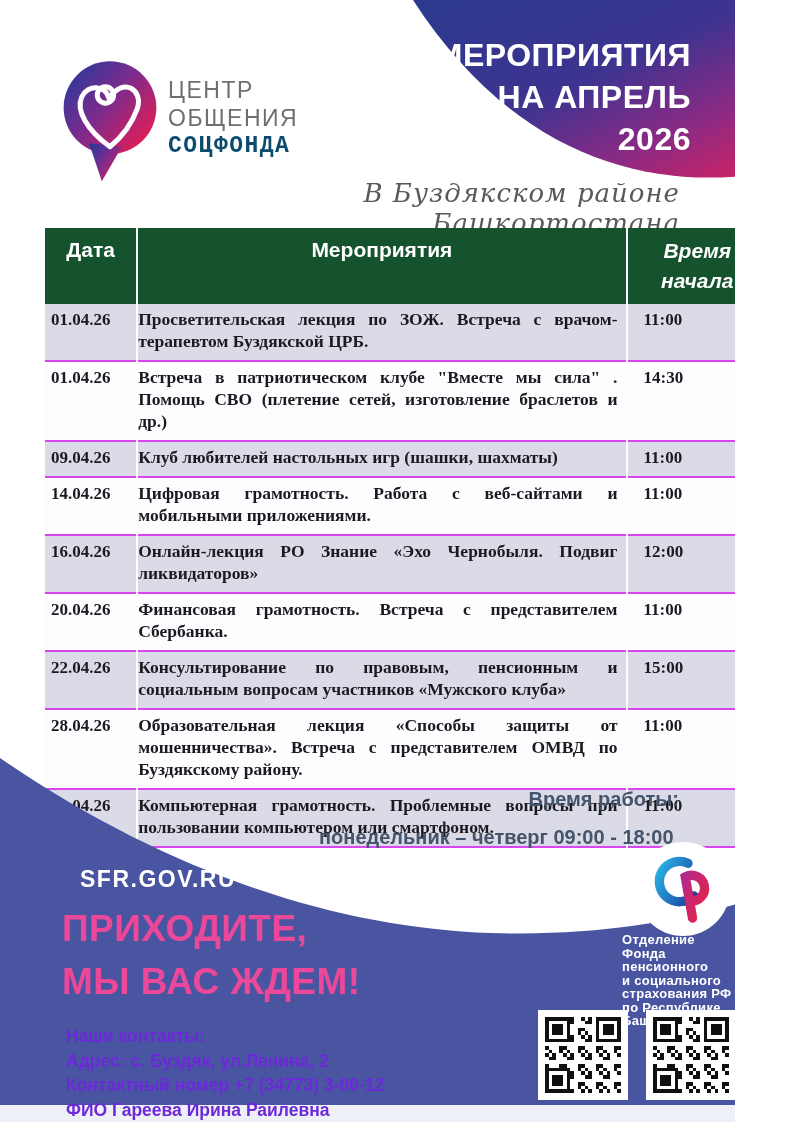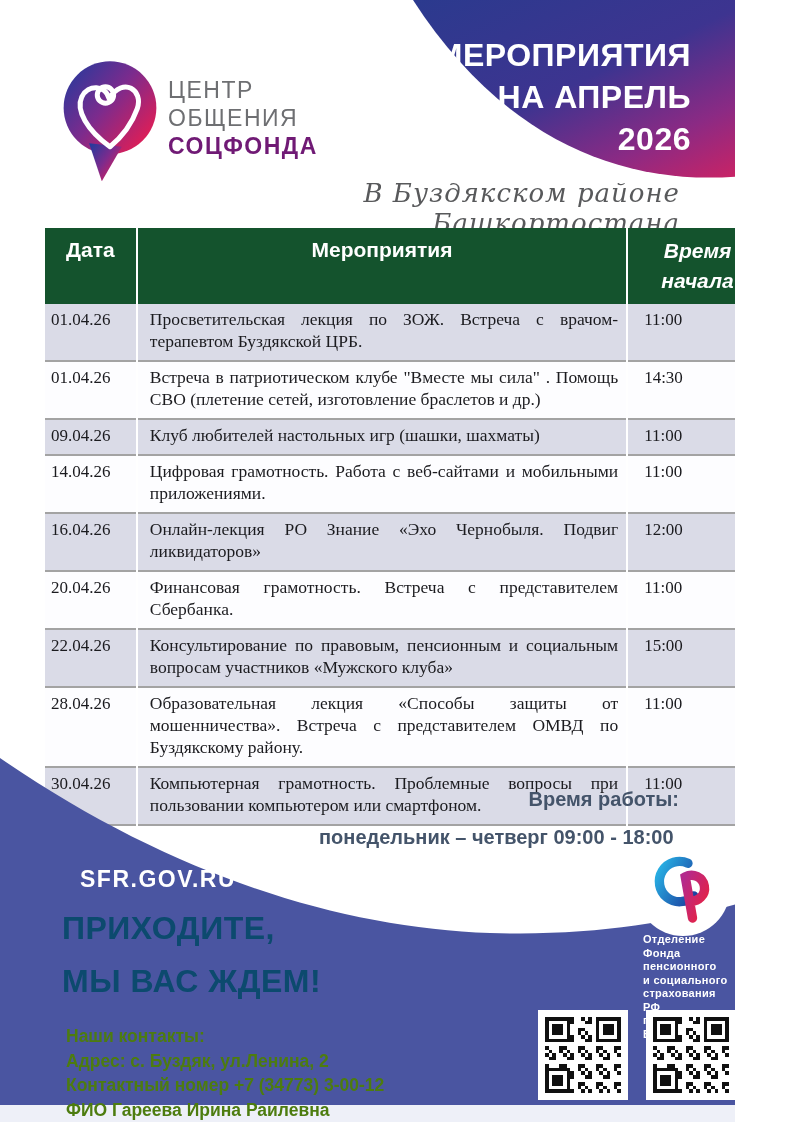--- a/index.html
+++ b/index.html
@@ -8,65 +8,65 @@
 
   
   .banner-svg{position:absolute;top:0;left:0;width:793px;height:210px;}
   .banner-text{position:absolute;top:34px;right:44px;text-align:right;color:#fff;
       font-weight:bold;font-size:32px;line-height:42px;letter-spacing:.5px;}
 
   
   .logo-mark{position:absolute;left:60px;top:52px;width:100px;height:135px;}
   .logo-text{position:absolute;left:168px;top:76px;color:#6e6f72;font-size:23px;
       line-height:28px;letter-spacing:1.5px;}
-  .logo-text .bold{font-weight:bold;color:#701a75;}
+  .logo-text .bold{font-weight:bold;color:#0c4a6e;font-family:Liberation Mono, monospace;}
 
   
   .subtitle{position:absolute;left:120px;top:178px;width:560px;text-align:right;
       color:#58595b;font-family:"DejaVu Serif",serif;font-style:italic;
       font-size:26px;letter-spacing:1px;}
 
   
   .etable{position:absolute;left:45px;top:228px;width:712px;border-collapse:collapse;}
   .etable .hrow{background:#14532d;color:#fff;font-weight:bold;font-size:21px;}
   .etable .hcell{padding:8px 6px;vertical-align:top;}
   .etable .h-date{width:82px;text-align:center;padding-top:10px;}
   .etable .h-event{width:518px;text-align:center;padding-top:10px;}
   .etable .h-time{width:112px;text-align:center;padding-left:16px;line-height:30px;font-style:italic;}
   .etable td{vertical-align:top;}
   .etable .hcell + .hcell{border-left:2px solid #ffffff;}
-  .t-row{background:#fdfdff;font-family:"Liberation Serif",serif;font-weight:normal;
-      color:#1b1b1f;border-bottom:2px solid #a3a3a3;margin-left:48px;}
+  .t-row{background:#fdfdff;font-family:"Liberation Serif",serif;font-weight:bold;
+      color:#1b1b1f;border-bottom:2px solid #d946ef;margin-left:48px;}
   .t-row.alt{background:#dadbe7;}
   .c-date{width:82px;font-size:17px;padding:6px 4px 8px 6px;white-space:nowrap;}
   .c-event{width:518px;font-size:17.5px;line-height:22px;text-align:justify;
-      padding:4px 8px 8px 12px;border-left:2px solid #fff;}
+      padding:4px 8px 8px 0;border-left:2px solid #fff;}
   .c-time{width:112px;font-size:17px;padding:6px 4px 8px 16px;border-left:2px solid #fff;}
 
   
   .hours{position:absolute;top:780px;right:56px;width:360px;color:#44546a;
       font-weight:bold;font-size:20px;line-height:38px;}
   .hours .h-title{text-align:right;}
 
   
   .wave-svg{position:absolute;left:0;top:750px;width:793px;height:372px;}
   .bottom-strip{position:absolute;left:0;bottom:0;width:793px;height:17px;background:#eef0f8;}
 
   .site{position:absolute;left:80px;top:866px;color:#fff;font-weight:bold;
       font-size:23px;letter-spacing:1.5px;}
-  .cta{position:absolute;left:62px;top:902px;color:#0c4a6e;font-weight:800;
-      font-size:32px;line-height:53px;letter-spacing:.5px;}
-  .contacts{position:absolute;left:66px;top:1024px;color:#4d7c0f;font-weight:bold;
+  .cta{position:absolute;left:62px;top:902px;color:#ec4899;font-weight:800;
+      font-size:37px;line-height:53px;letter-spacing:.5px;}
+  .contacts{position:absolute;left:66px;top:1024px;color:#6d28d9;font-weight:bold;
       font-size:17.5px;line-height:24.5px;}
 
   
   .sfr-badge{position:absolute;left:636px;top:842px;width:94px;height:94px;border-radius:50%;
       background:#fff;display:flex;align-items:center;justify-content:center;}
-  .org{position:absolute;left:643px;top:933px;color:#fff;font-weight:bold;
-      font-size:11px;line-height:13.5px;letter-spacing:.3px;}
+  .org{position:absolute;left:622px;top:933px;color:#fff;font-weight:bold;
+      font-size:13px;line-height:13.5px;letter-spacing:.3px;}
 
   
   .qr{position:absolute;top:1010px;width:90px;height:90px;background:#fff;
       display:flex;align-items:center;justify-content:center;}
   .qr.left{left:538px;} .qr.right{left:646px;}
   .qr-grid{display:grid;grid-template-columns:repeat(21,1fr);grid-template-rows:repeat(21,1fr);
       width:76px;height:76px;background:#fff;}
   .qr-grid .on{background:#101010;}
 </style>
 </head>

